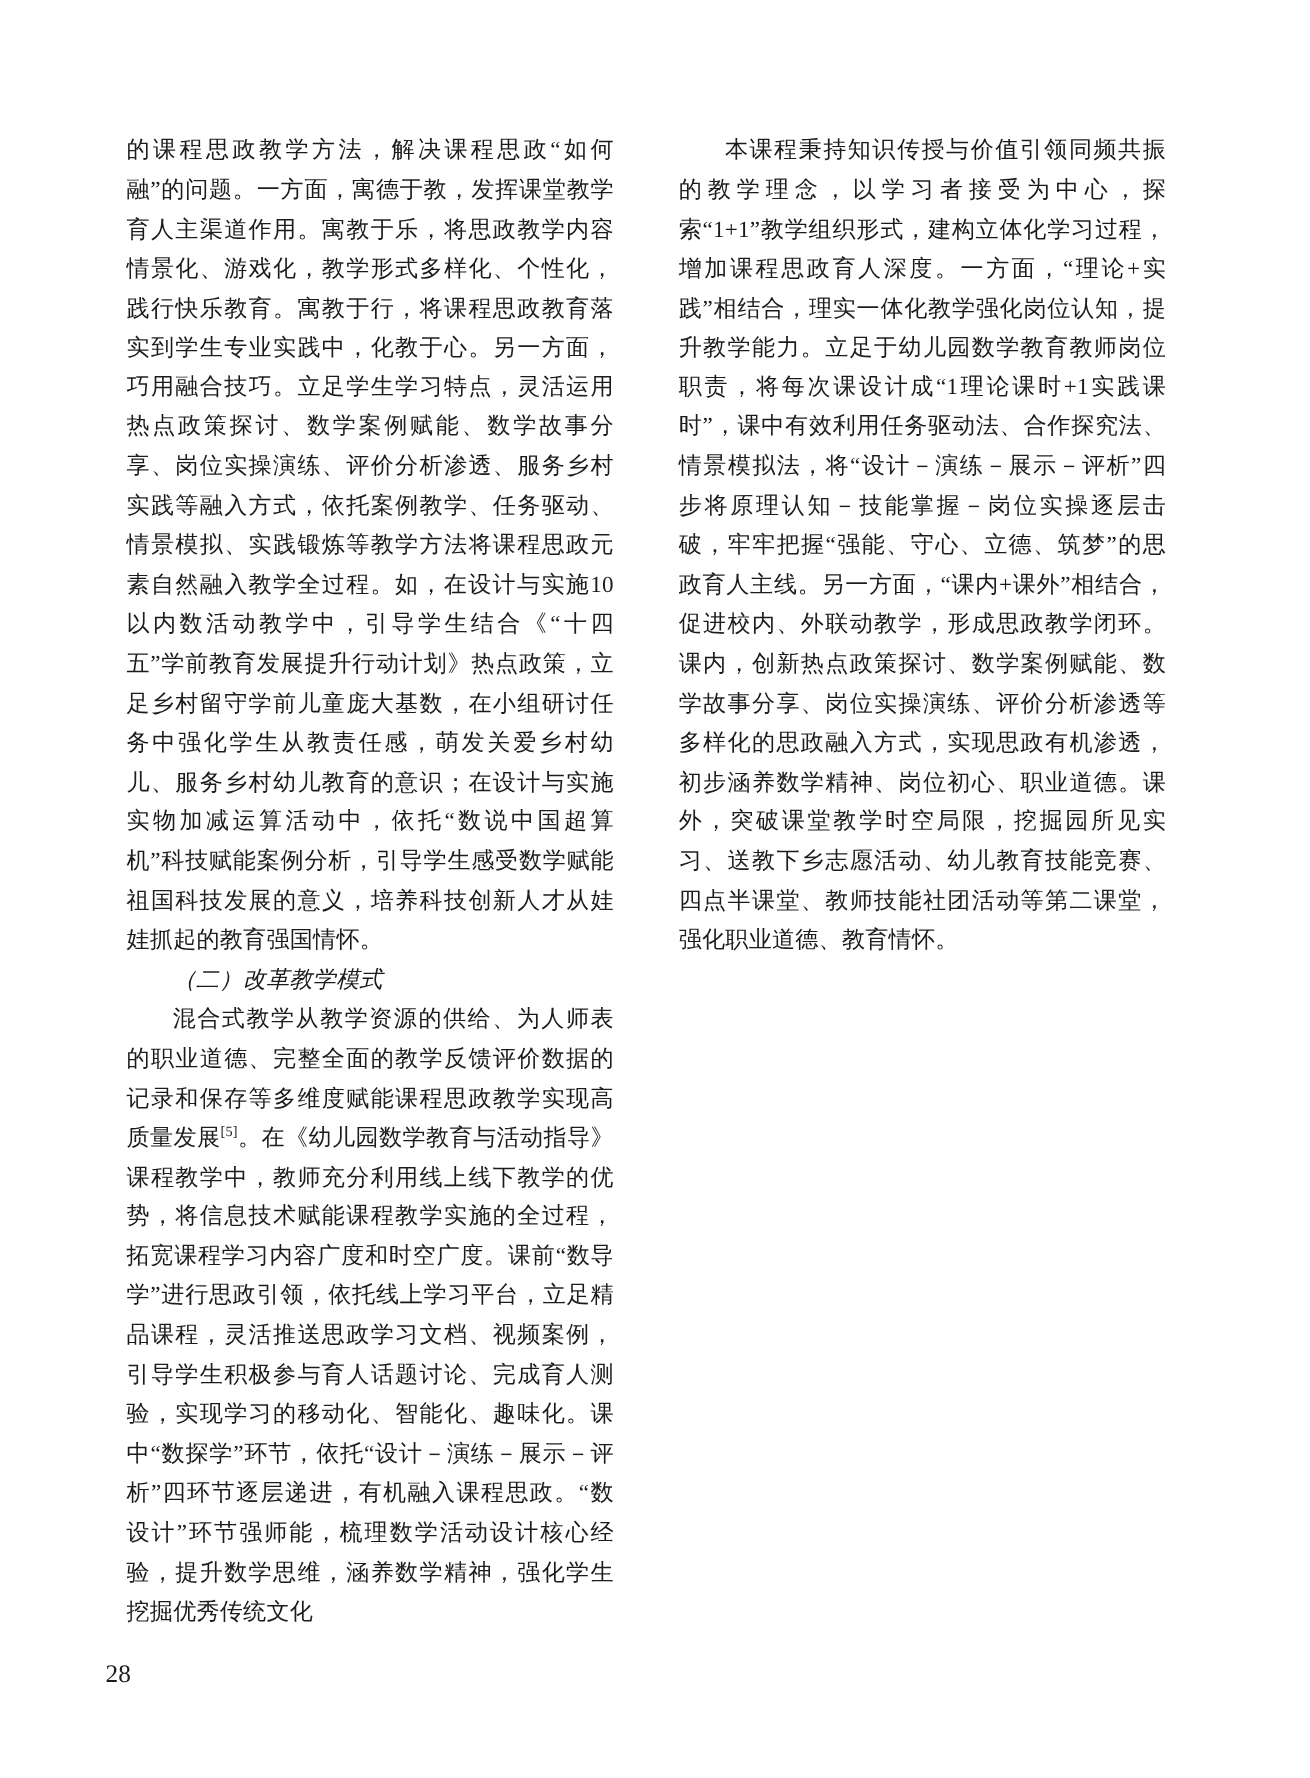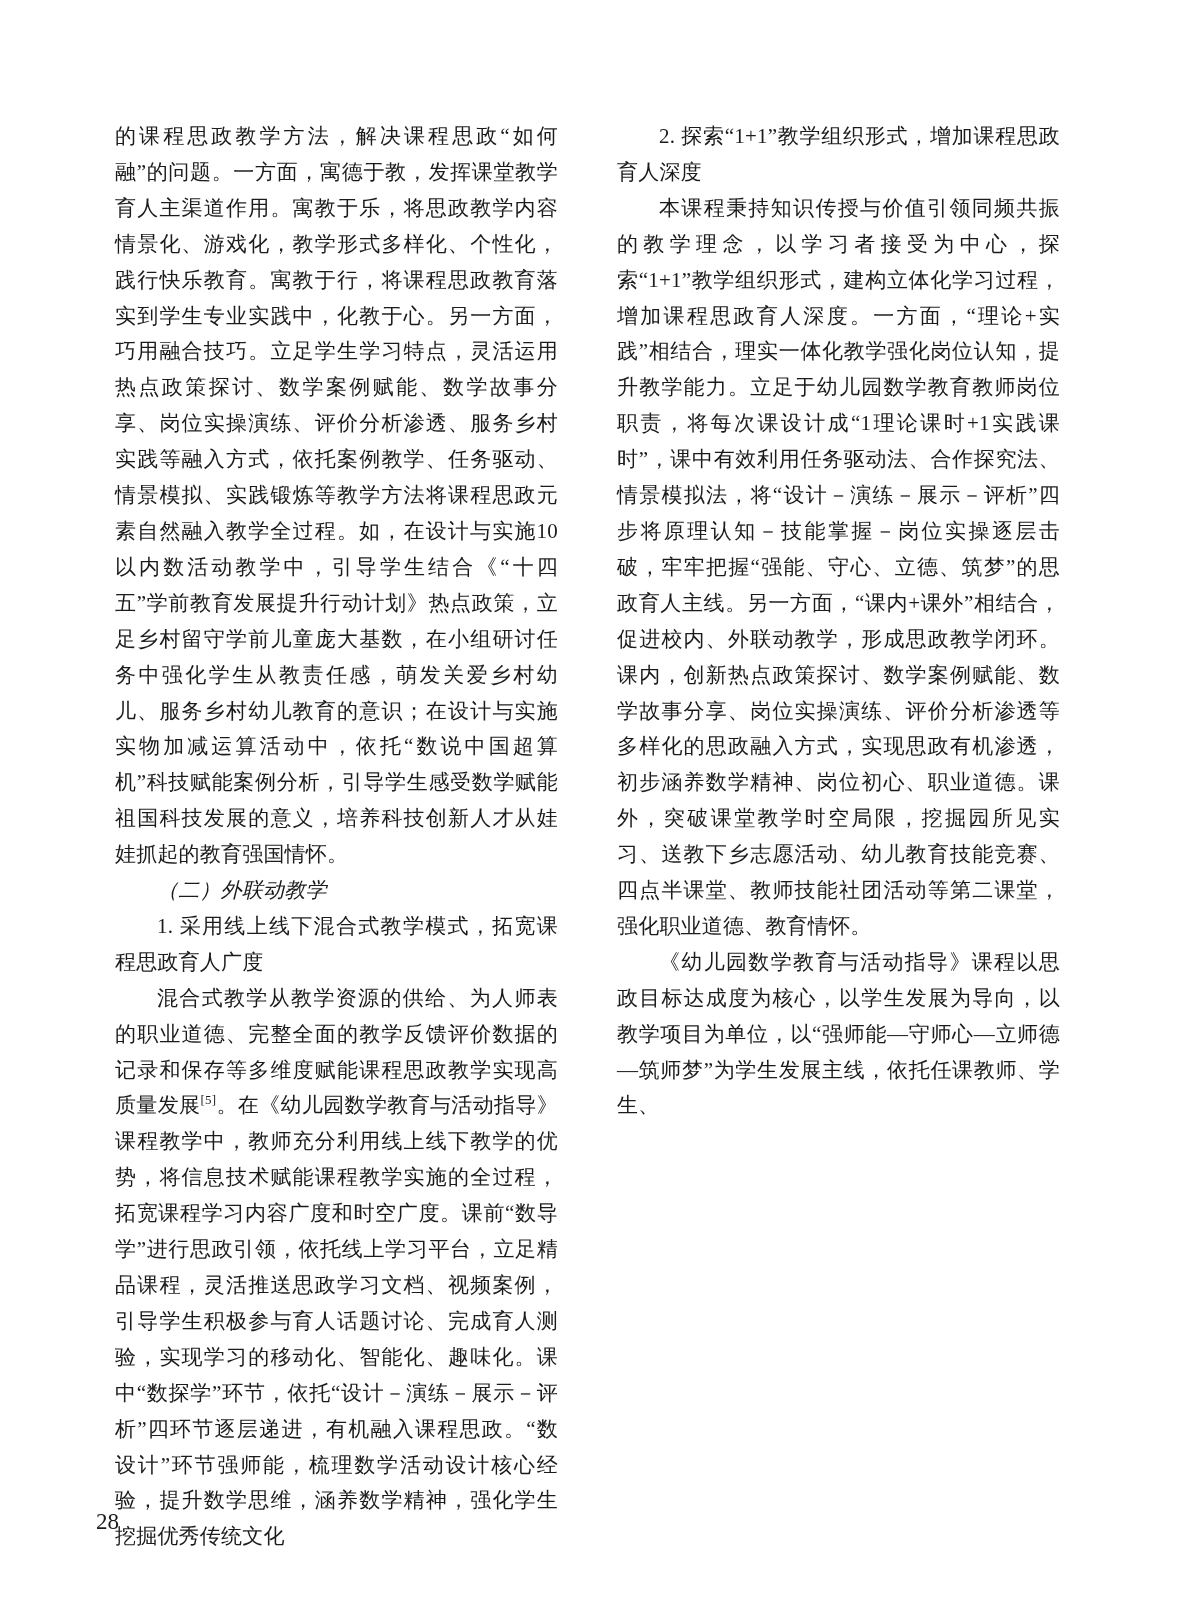--- a/index.html
+++ b/index.html
@@ -64,27 +64,24 @@
   }
 </style>
 </head>
 <body>
 
 <div class="page">
   <div class="columns">
 
     <div class="col">
       <p>的课程思政教学方法，解决课程思政“如何融”的问题。一方面，寓德于教，发挥课堂教学育人主渠道作用。寓教于乐，将思政教学内容情景化、游戏化，教学形式多样化、个性化，践行快乐教育。寓教于行，将课程思政教育落实到学生专业实践中，化教于心。另一方面，巧用融合技巧。立足学生学习特点，灵活运用热点政策探讨、数学案例赋能、数学故事分享、岗位实操演练、评价分析渗透、服务乡村实践等融入方式，依托案例教学、任务驱动、情景模拟、实践锻炼等教学方法将课程思政元素自然融入教学全过程。如，在设计与实施10以内数活动教学中，引导学生结合《“十四五”学前教育发展提升行动计划》热点政策，立足乡村留守学前儿童庞大基数，在小组研讨任务中强化学生从教责任感，萌发关爱乡村幼儿、服务乡村幼儿教育的意识；在设计与实施实物加减运算活动中，依托“数说中国超算机”科技赋能案例分析，引导学生感受数学赋能祖国科技发展的意义，培养科技创新人才从娃娃抓起的教育强国情怀。</p>
-      <p class="indent kaiti">（二）外联动教学</p>
-      <p class="indent">1. 采用线上线下混合式教学模式，拓宽课程思政育人广度</p>
+      <p class="indent kaiti">（二）改革教学模式</p>
       <p class="indent"><span>混合式教学从教学资源的供给、为人师表的职业道德、完整全面的教学反馈评价数据的记录和保存等多维度赋能课程思政教学实现高质量发展</span><sup class="ref">[5]</sup><span>。在《幼儿园数学教育与活动指导》课程教学中，教师充分利用线上线下教学的优势，将信息技术赋能课程教学实施的全过程，拓宽课程学习内容广度和时空广度。课前“数导学”进行思政引领，依托线上学习平台，立足精品课程，灵活推送思政学习文档、视频案例，引导学生积极参与育人话题讨论、完成育人测验，实现学习的移动化、智能化、趣味化。课中“数探学”环节，依托“设计－演练－展示－评析”四环节逐层递进，有机融入课程思政。“数设计”环节强师能，梳理数学活动设计核心经验，提升数学思维，涵养数学精神，强化学生挖掘优秀传统文化</span></p>
     </div>
 
     <div class="col">
-      <p class="indent">2. 探索“1+1”教学组织形式，增加课程思政育人深度</p>
       <p class="indent">本课程秉持知识传授与价值引领同频共振的教学理念，以学习者接受为中心，探索“1+1”教学组织形式，建构立体化学习过程，增加课程思政育人深度。一方面，“理论+实践”相结合，理实一体化教学强化岗位认知，提升教学能力。立足于幼儿园数学教育教师岗位职责，将每次课设计成“1理论课时+1实践课时”，课中有效利用任务驱动法、合作探究法、情景模拟法，将“设计－演练－展示－评析”四步将原理认知－技能掌握－岗位实操逐层击破，牢牢把握“强能、守心、立德、筑梦”的思政育人主线。另一方面，“课内+课外”相结合，促进校内、外联动教学，形成思政教学闭环。课内，创新热点政策探讨、数学案例赋能、数学故事分享、岗位实操演练、评价分析渗透等多样化的思政融入方式，实现思政有机渗透，初步涵养数学精神、岗位初心、职业道德。课外，突破课堂教学时空局限，挖掘园所见实习、送教下乡志愿活动、幼儿教育技能竞赛、四点半课堂、教师技能社团活动等第二课堂，强化职业道德、教育情怀。</p>
-      <p class="indent">《幼儿园数学教育与活动指导》课程以思政目标达成度为核心，以学生发展为导向，以教学项目为单位，以“强师能—守师心—立师德—筑师梦”为学生发展主线，依托任课教师、学生、</p>
     </div>
 
   </div>
 
   <div class="page-number">28</div>
 </div>
 
 </body></html>

